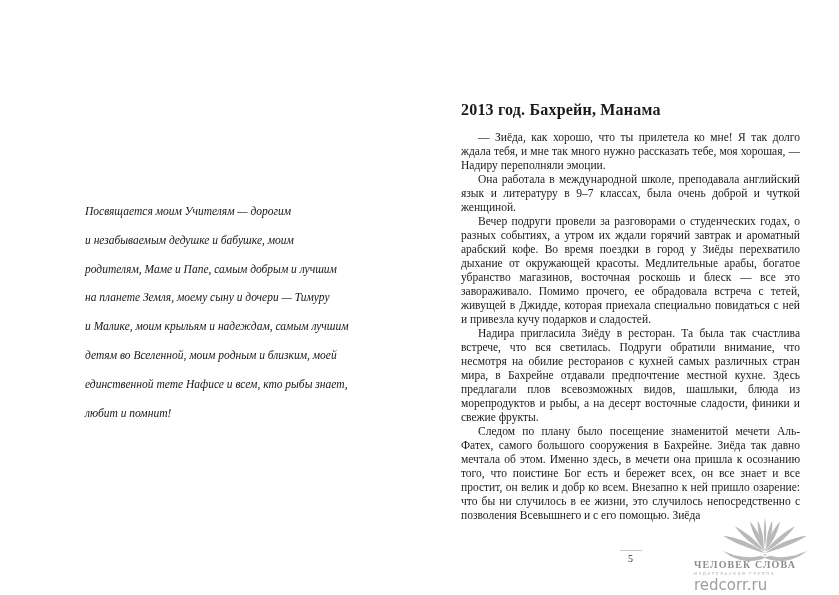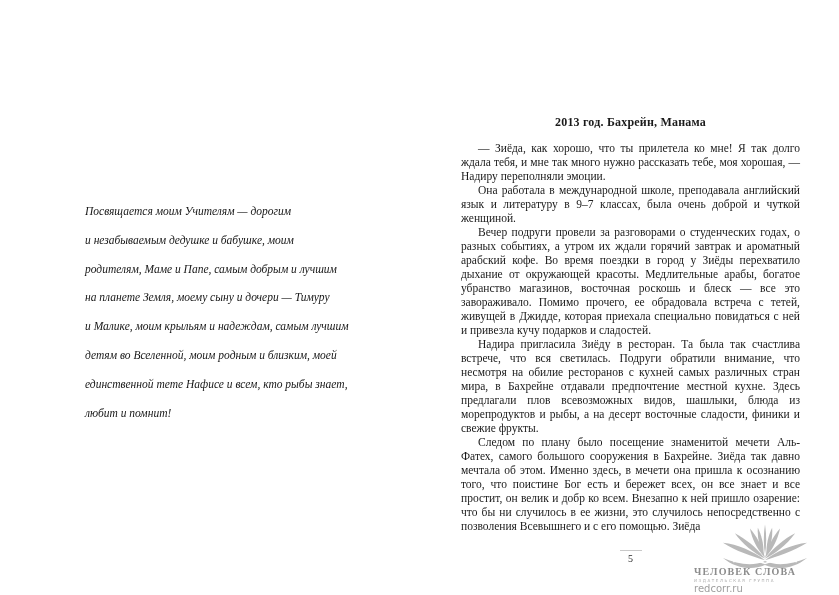--- a/index.html
+++ b/index.html
@@ -27,24 +27,24 @@
   .dedication div { white-space: nowrap; margin-top: 14px; }
   
   .right-col {
     position: absolute;
     left: 461px;
     top: 101px;
     width: 339px;
     z-index: 2;
   }
   .chapter-heading {
-    margin: 14px 0 11px 0;
-    font-size: 12px;
+    margin: 0 0 11px 0;
+    font-size: 16px;
     font-weight: bold;
-    text-align: center;
+    text-align: left;
     letter-spacing: 0.2px;
   }
   .body-text p {
     margin: 0;
     font-size: 11.5px;
     line-height: 14px;
     text-align: justify;
     text-indent: 17px;
   }
   .pagenum-wrap {
@@ -87,21 +87,21 @@
   .wm-tagline {
     font-family: "DejaVu Sans", sans-serif;
     font-size: 4px;
     letter-spacing: 1.6px;
     color: #adadad;
     margin-top: 1px;
     white-space: nowrap;
   }
   .wm-site {
     font-family: "DejaVu Sans", sans-serif;
-    font-size: 10px;
+    font-size: 15px;
     color: #9e9e9e;
     margin-top: 0px;
   }
 </style>
 </head>
 <body>
 
 <div class="canvas">
 
   <div class="dedication">

